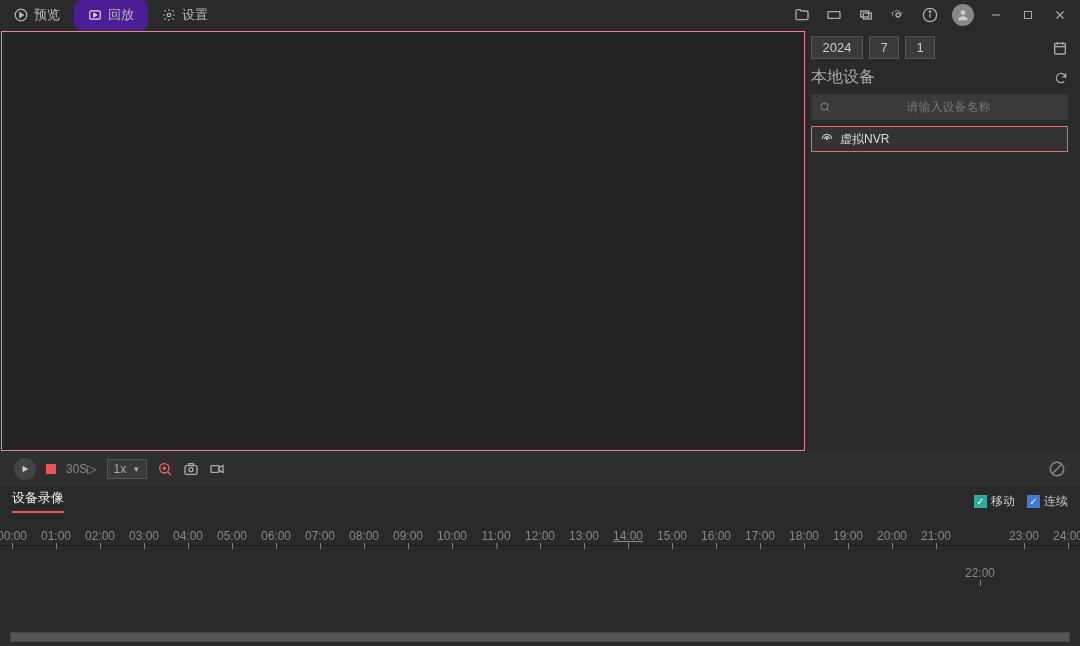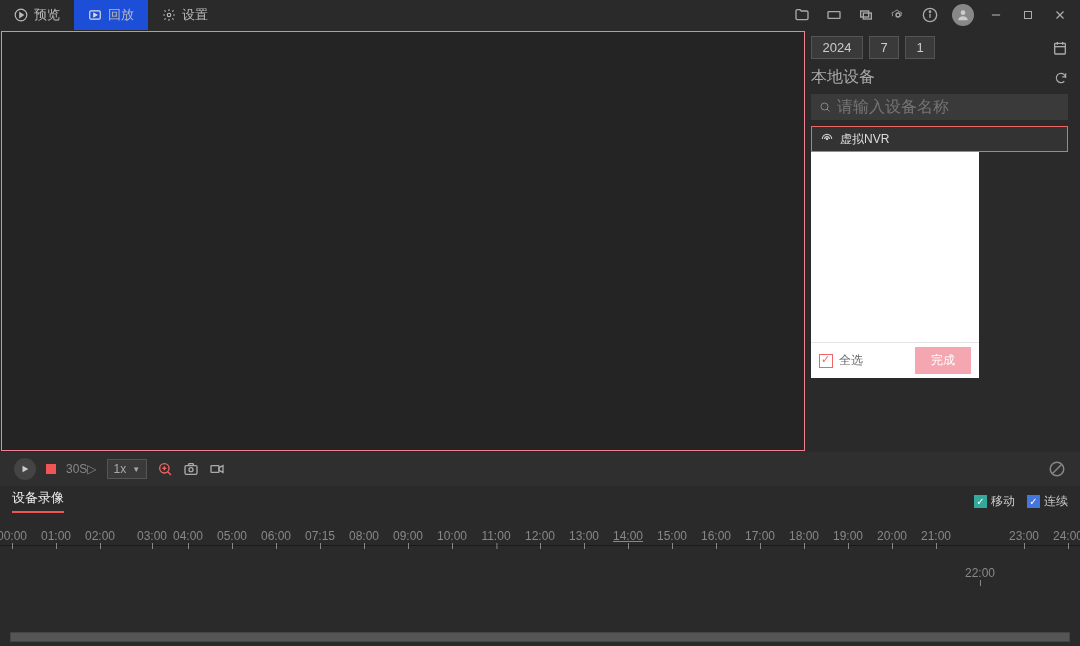--- a/index.html
+++ b/index.html
@@ -1,37 +1,37 @@
 <!DOCTYPE html>
 <html><head>
 <meta charset="utf-8">
 <style>
 * { margin: 0; padding: 0; box-sizing: border-box; font-family: -apple-system, "Segoe UI", Arial, sans-serif; }
 body { background: #2a2a2a; color: #ccc; width: 1080px; height: 646px; overflow: hidden; font-size: 13px; }
 .titlebar { height: 30px; background: #2a2a2a; display: flex; align-items: center; }
 .tabs { display: flex; height: 100%; }
 .tab { display: flex; align-items: center; padding: 0 14px; gap: 6px; cursor: pointer; color: #bbb; }
-.tab.active { background: #1d4ed8; }
+.tab.active { background: #4c1d95; border-radius: 8px; }
 .tab-icon { display: inline-flex; }
 .titlebar-right { margin-left: auto; display: flex; align-items: center; gap: 12px; padding-right: 10px; }
 .titlebar-btn { width: 20px; height: 20px; display: flex; align-items: center; justify-content: center; cursor: pointer; color: #aaa; }
 .avatar { width: 22px; height: 22px; border-radius: 50%; background: #888; display: flex; align-items: center; justify-content: center; }
 .main-row { display: flex; height: 422px; }
 .video-area { width: 804px; height: 420px; margin: 1px 0 0 1px; background: #242424; border: 1px solid #f08192; }
 .side-panel { flex: 1; padding: 6px 12px 0 6px; display: flex; flex-direction: column; }
 .date-row { display: flex; align-items: center; gap: 6px; margin-bottom: 8px; }
 .date-box { background: #3a3a3a; border: 1px solid #555; padding: 3px 10px; color: #ccc; font-size: 13px; text-align: center; cursor: pointer; }
 .date-box.year { width: 52px; }
 .date-box.mon { width: 30px; }
 .date-box.day { width: 30px; }
 .cal-btn { margin-left: auto; color: #aaa; cursor: pointer; }
 .devices-header { display: flex; align-items: center; justify-content: space-between; font-size: 16px; color: #aaa; margin-bottom: 6px; }
 .refresh-btn { cursor: pointer; }
 .search-box { background: #3a3a3a; height: 26px; display: flex; align-items: center; padding: 0 8px; gap: 6px; margin-bottom: 6px; }
-.search-box input { background: transparent; border: none; outline: none; color: #5eead4; font-size: 16px; flex: 1; }
+.search-box input { background: transparent; border: none; outline: none; color: #5eead4; font-size: 12px; flex: 1; text-align: center; }
 .device-item { border: 1px solid #e66; background: #333; height: 26px; display: flex; align-items: center; padding: 0 8px; gap: 6px; font-size: 12px; color: #ddd; cursor: pointer; }
 .channel-panel { background: #fff; width: 168px; height: 226px; margin-top: 0; display: flex; flex-direction: column; }
 .channel-list { flex: 1; }
 .channel-footer { height: 36px; border-top: 1px solid #e5e5e5; display: flex; align-items: center; padding: 0 8px; }
 .select-all-cb { width: 14px; height: 14px; border: 1px solid #e66; margin-right: 6px; position: relative; cursor: pointer; }
 .select-all-cb::after { content: "✓"; position: absolute; color: #e66; font-size: 11px; top: -2px; left: 1px; }
 .select-all-label { color: #666; font-size: 12px; }
 .done-btn { margin-left: auto; background: #f5a7b1; color: #fff; border: none; padding: 5px 16px; font-size: 12px; cursor: pointer; }
 .controls-bar { height: 34px; background: #2f2f2f; display: flex; align-items: center; padding: 0 14px; gap: 10px; }
 .play-btn { width: 22px; height: 22px; border-radius: 50%; background: #444; display: flex; align-items: center; justify-content: center; cursor: pointer; }
@@ -186,28 +186,20 @@
     </div>
     <div class="device-item">
       <span>
         <svg width="14" height="14" viewBox="0 0 24 24" fill="none" stroke="#ccc" stroke-width="2">
             <path d="M4 12a8 8 0 0116 0M8 12a4 4 0 018 0"></path>
             <circle cx="12" cy="12" r="1" fill="#ccc"></circle>
           </svg>
       </span>
       <span>虚拟NVR</span>
     </div>
-    <div class="channel-panel">
-      <div class="channel-list"></div>
-      <div class="channel-footer">
-        <span class="select-all-cb"></span>
-        <span class="select-all-label">全选</span>
-        <button class="done-btn">完成</button>
-      </div>
-    </div>
   </div>
 </div>
 
 <div class="controls-bar">
   <div class="play-btn">
     <svg width="10" height="10" viewBox="0 0 24 24" fill="#ccc">
         <polygon points="6,4 20,12 6,20"></polygon>
       </svg>
   </div>
   <div class="stop-btn"></div>
@@ -259,25 +251,25 @@
       <span>连续</span>
     </div>
   </div>
 </div>
 
 <div class="timeline">
   <div class="timeline-inner" id="timeline-inner">
       <div class="tick" style="left: 0%;">00:00</div>
       <div class="tick" style="left: 4.16667%;">01:00</div>
       <div class="tick" style="left: 8.33333%;">02:00</div>
-      <div class="tick" style="left: 12.5%; margin-left: 8px;">03:00</div>
+      <div class="tick" style="left: 12.5%;">03:00</div>
       <div class="tick" style="left: 16.6667%;">04:00</div>
       <div class="tick" style="left: 20.8333%;">05:00</div>
       <div class="tick" style="left: 25%;">06:00</div>
-      <div class="tick" style="left: 29.1667%;">07:15</div>
+      <div class="tick" style="left: 29.1667%;">07:00</div>
       <div class="tick" style="left: 33.3333%;">08:00</div>
       <div class="tick" style="left: 37.5%;">09:00</div>
       <div class="tick" style="left: 41.6667%;">10:00</div>
       <div class="tick" style="left: 45.8333%;">11:00</div>
       <div class="tick" style="left: 50%;">12:00</div>
       <div class="tick" style="left: 54.1667%;">13:00</div>
       <div class="tick" style="left: 58.3333%; text-decoration: underline;">14:00</div>
       <div class="tick" style="left: 62.5%;">15:00</div>
       <div class="tick" style="left: 66.6667%;">16:00</div>
       <div class="tick" style="left: 70.8333%;">17:00</div>

